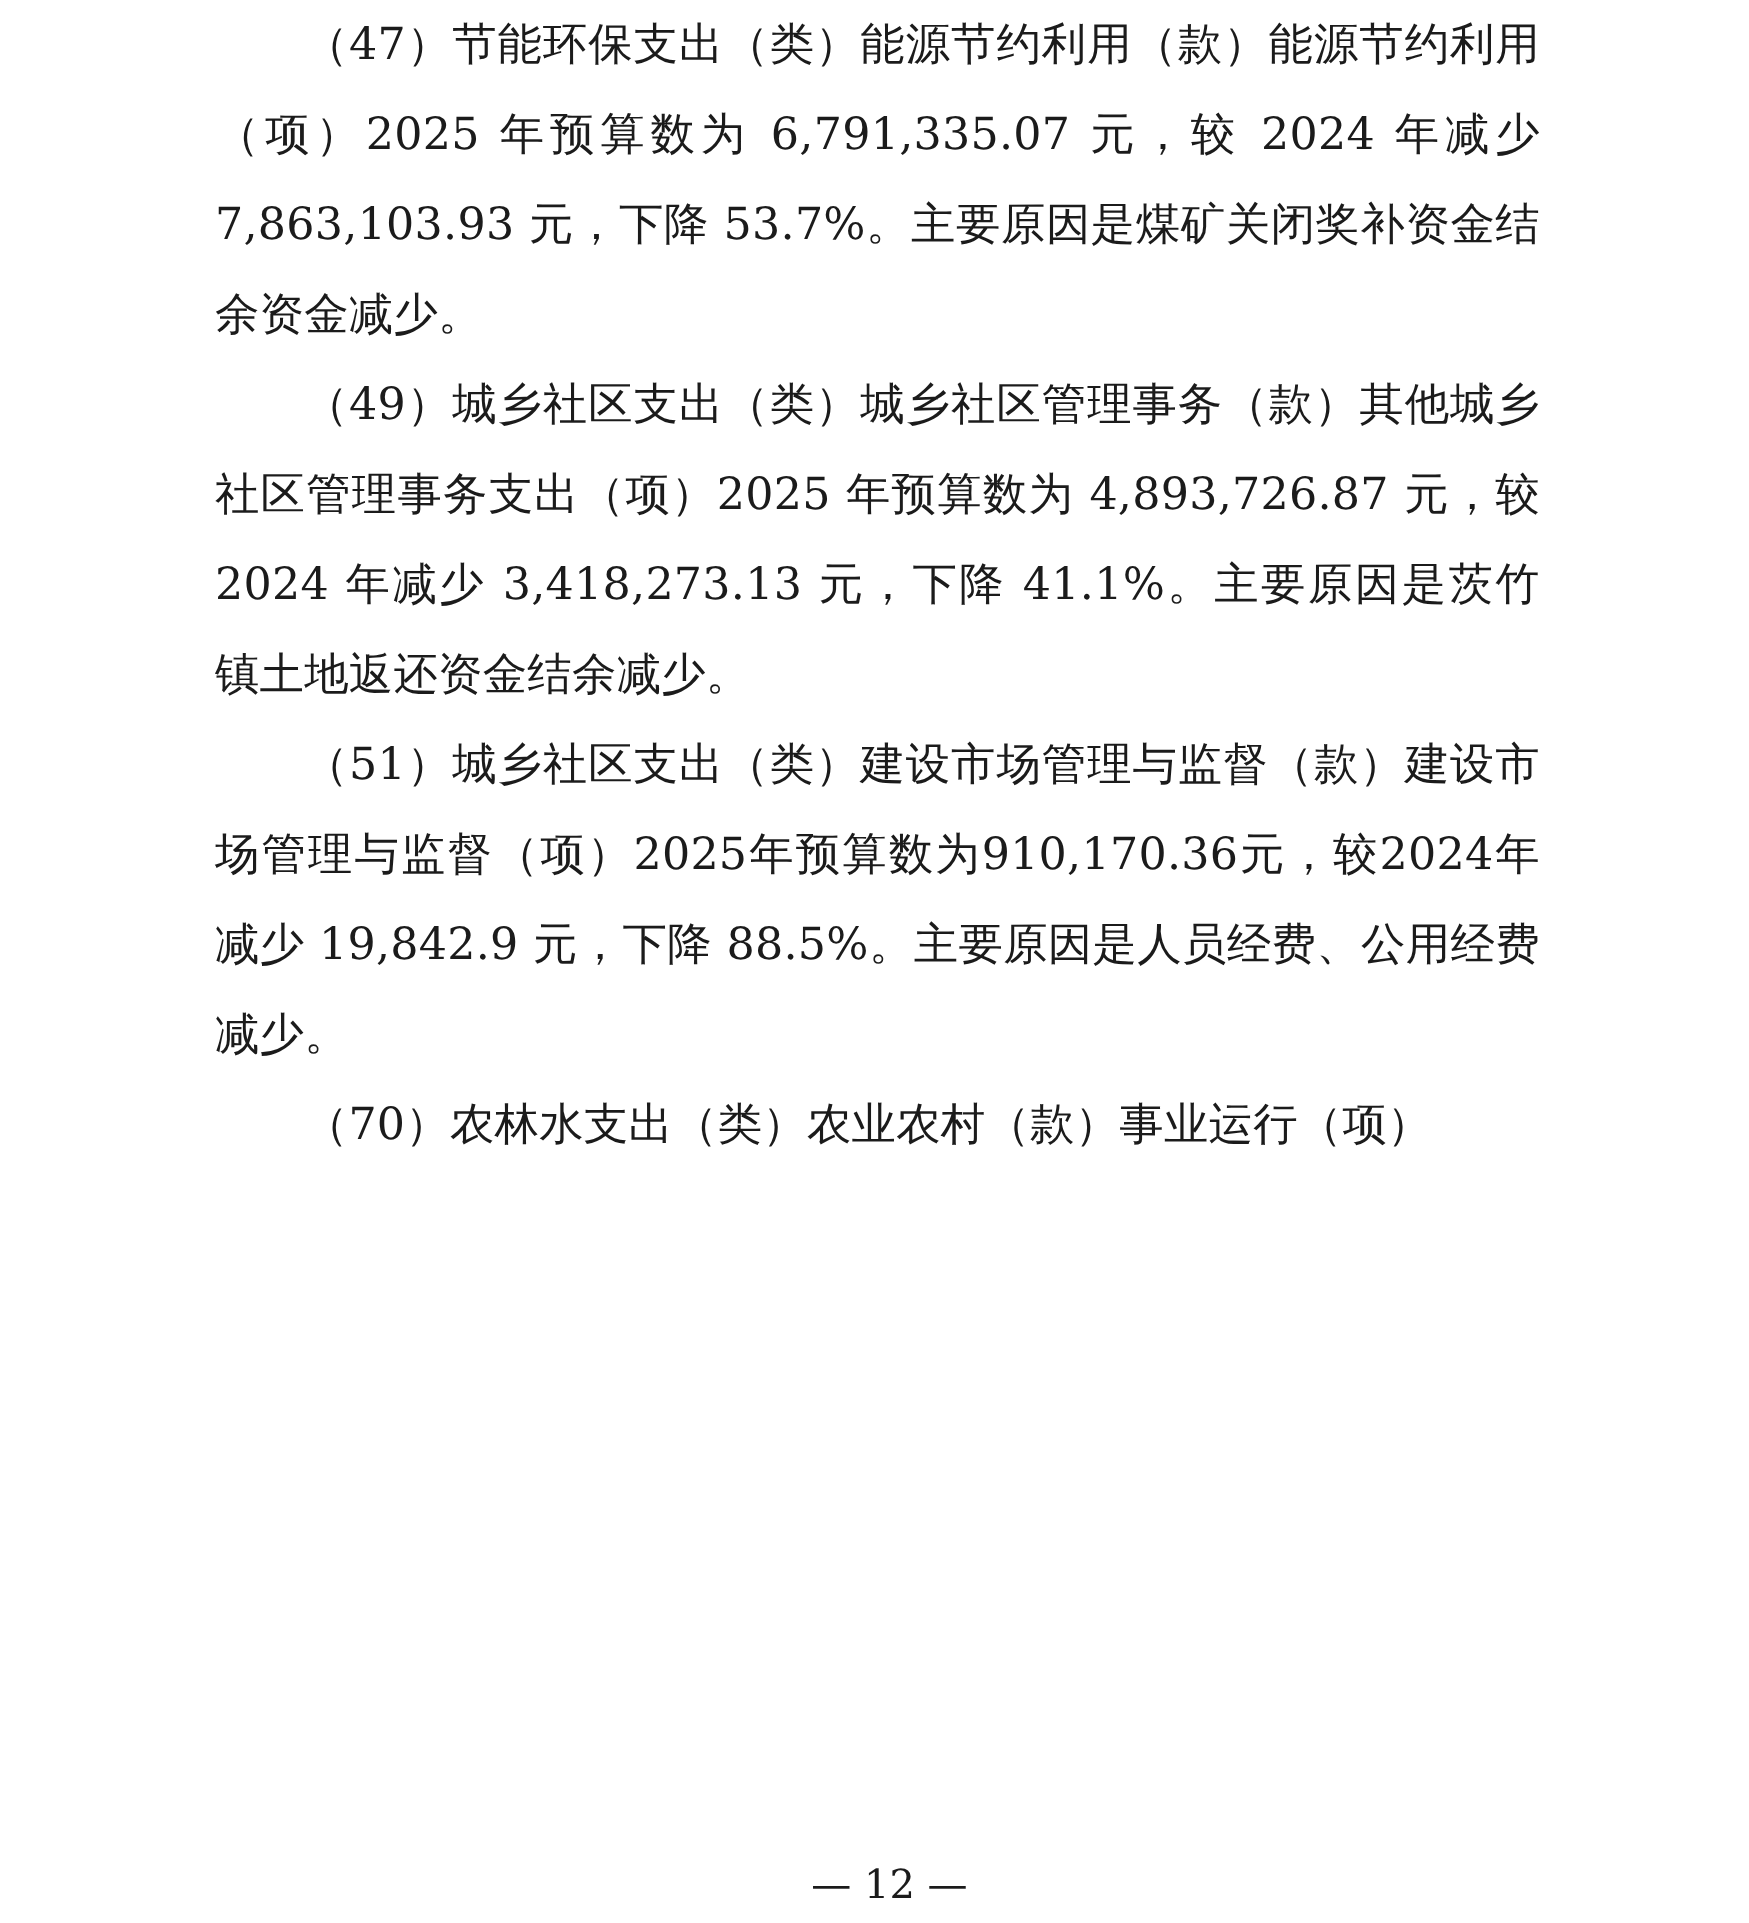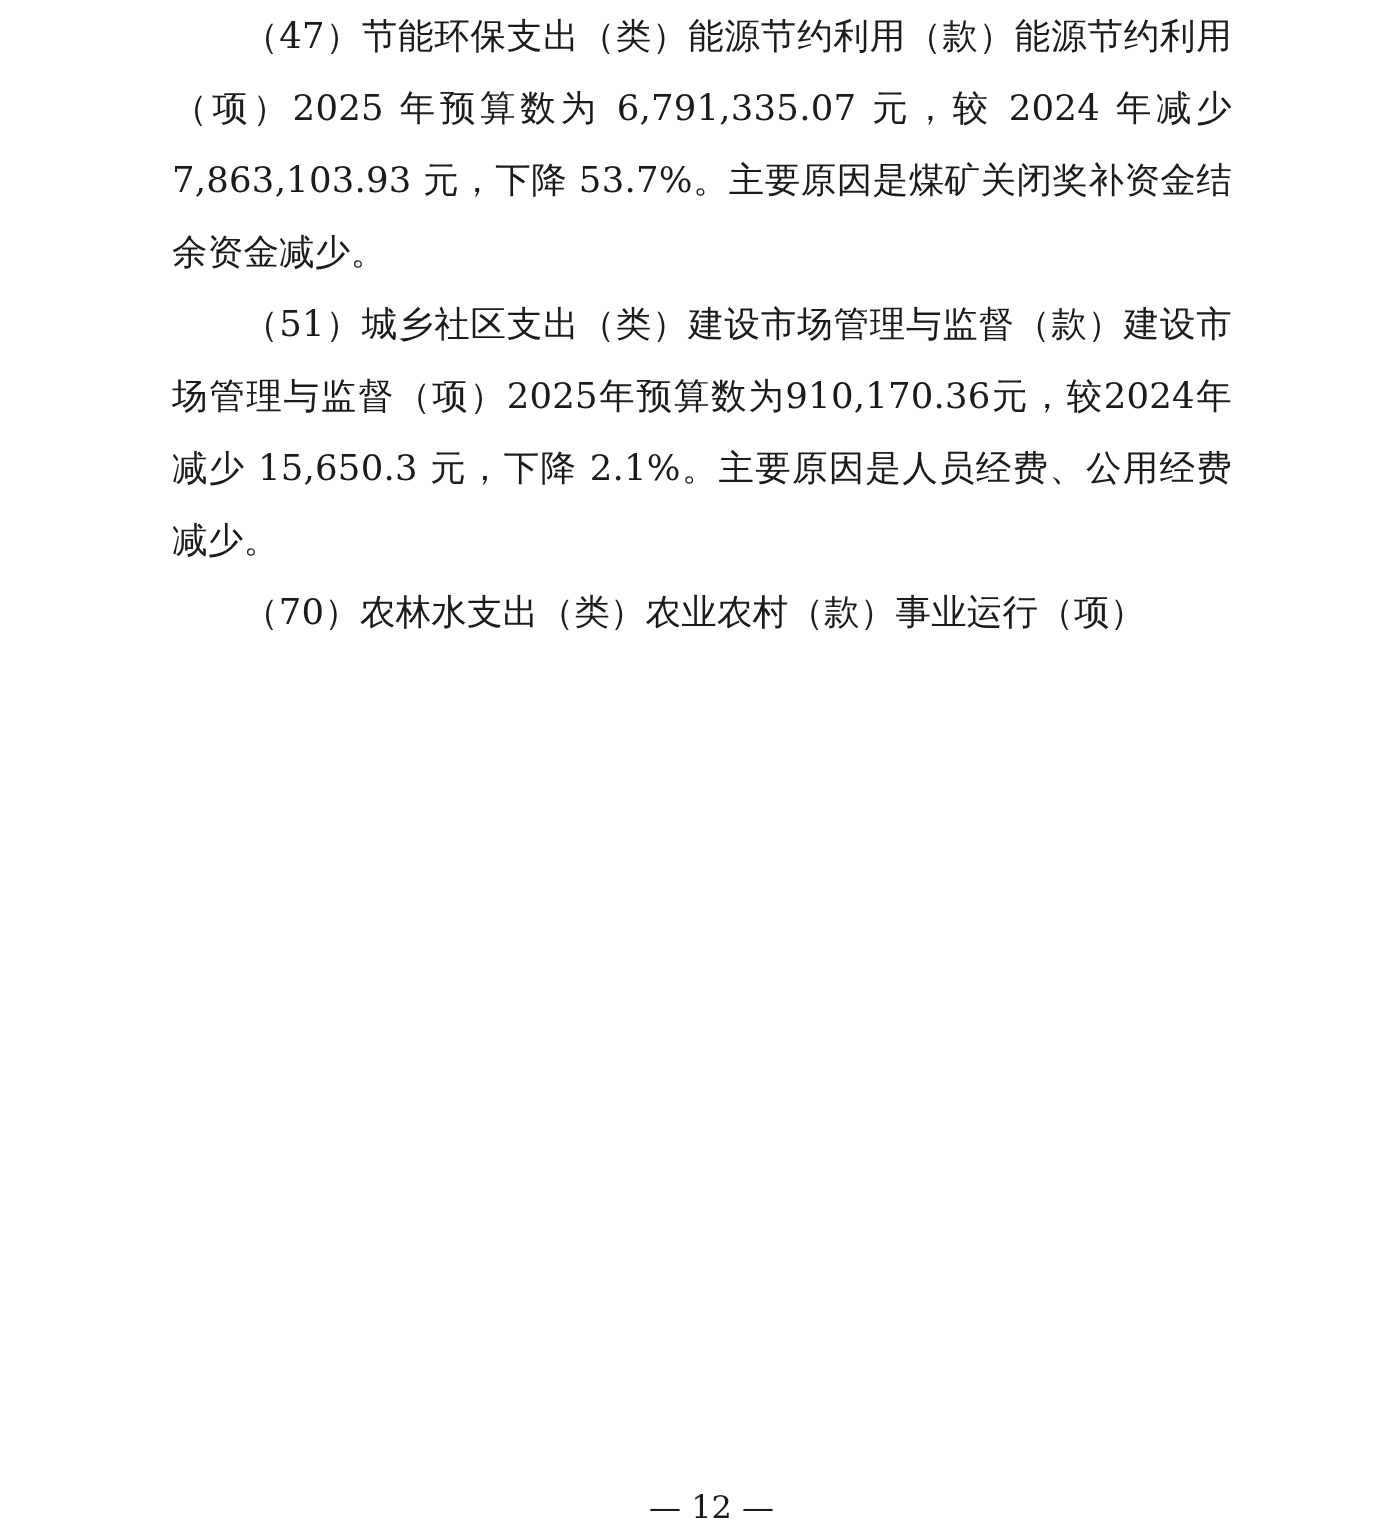--- a/index.html
+++ b/index.html
@@ -48,17 +48,18 @@
     font-family: "DejaVu Serif", "Liberation Serif", serif;
     margin-left: 12px;
   }
 </style>
 </head>
 <body>
 
 <div class="page">
   <div class="body-area">
     <p class="para">（47）节能环保支出（类）能源节约利用（款）能源节约利用（项）2025 年预算数为 6,791,335.07 元，较 2024 年减少 7,863,103.93 元，下降 53.7%。主要原因是煤矿关闭奖补资金结余资金减少。</p>
-    <p class="para">（51）城乡社区支出（类）建设市场管理与监督（款）建设市场管理与监督（项）2025年预算数为910,170.36元，较2024年减少 15,650.3 元，下降 2.1%。主要原因是人员经费、公用经费减少。</p>
+    <p class="para">（49）城乡社区支出（类）城乡社区管理事务（款）其他城乡社区管理事务支出（项）2025 年预算数为 4,893,726.87 元，较 2024 年减少 3,418,273.13 元，下降 41.1%。主要原因是茨竹镇土地返还资金结余减少。</p>
+    <p class="para">（51）城乡社区支出（类）建设市场管理与监督（款）建设市场管理与监督（项）2025年预算数为910,170.36元，较2024年减少 19,842.9 元，下降 88.5%。主要原因是人员经费、公用经费减少。</p>
     <p class="para">（70）农林水支出（类）农业农村（款）事业运行（项）</p>
   </div>
   <div class="footer">— 12 —</div>
 </div>
 
 </body></html>

